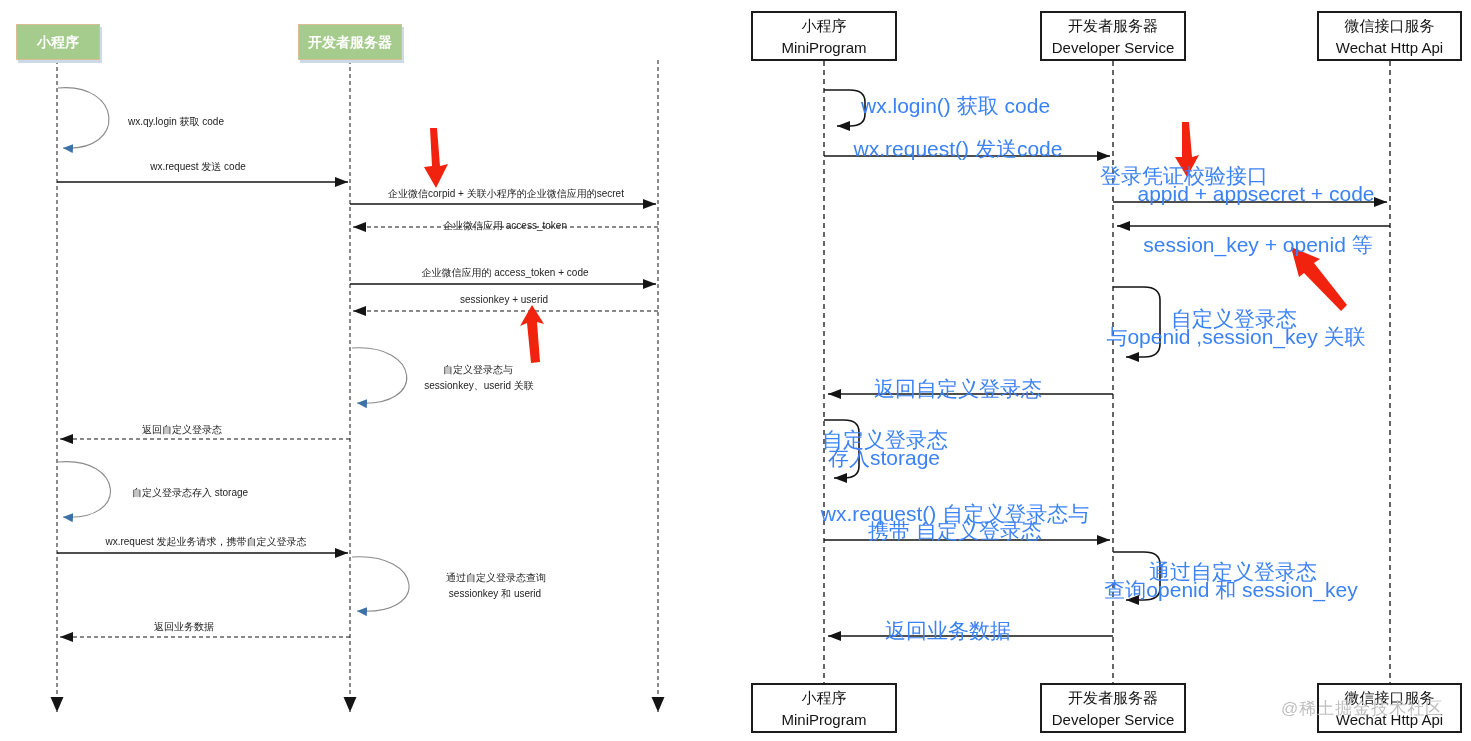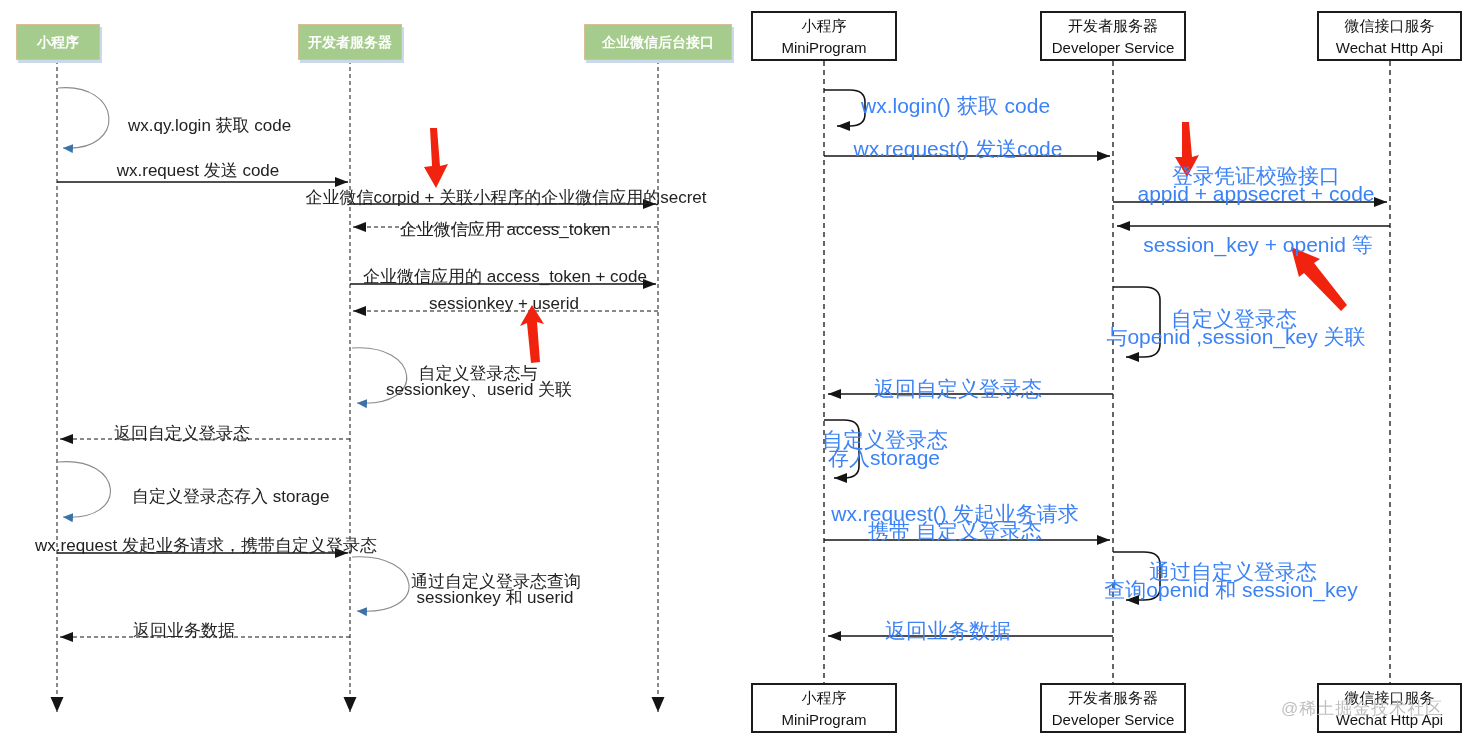--- a/index.html
+++ b/index.html
@@ -3,21 +3,21 @@
 <meta charset="utf-8">
 <style>
   html,body{margin:0;padding:0;background:#ffffff;}
   #stage{
     position:relative;width:1471px;height:741px;background:#ffffff;overflow:hidden;
     font-family:"Liberation Sans","DejaVu Sans",sans-serif;color:#1c1c1c;
   }
   #overlay{position:absolute;left:0;top:0;z-index:1;}
   .lbl{position:absolute;white-space:nowrap;z-index:2;line-height:1.15;}
   .c{transform:translateX(-50%);}
-  .llbl{font-size:17px;color:#222222;}
+  .llbl{font-size:10px;color:#222222;}
   .rlbl{font-size:21px;color:#3b82f6;}
   .actor-green{
     position:absolute;z-index:2;height:36px;line-height:34px;text-align:center;
     background:#a5cc8d;border:1px solid #d9bd93;color:#ffffff;
     font-size:14px;font-weight:bold;box-shadow:2px 3px 0 0 #ccd9e9;
     box-sizing:border-box;
   }
   .actor-white{
     position:absolute;z-index:2;height:50px;background:#ffffff;border:2px solid #1c1c1c;
     text-align:center;font-size:15px;color:#141414;box-sizing:border-box;
@@ -89,21 +89,20 @@
       <path d="M824,540 H1110" stroke-width="1.6" marker-end="url(#arrB)"></path>
       <path d="M1113,636 H828" stroke-width="1.6" marker-end="url(#arrB)"></path>
 
       <polygon fill="#f2230e" stroke="none" points="1182,122 1189,122 1192,157 1199,155 1187,177 1175,157 1182,157"></polygon>
       <polygon fill="#f2230e" stroke="none" points="1291,247 1320,259 1314,263 1347,305 1341,311 1304,273 1299,277"></polygon>
     </g>
   </svg>
 
   <div class="actor-green" style="left:16px;top:24px;width:84px;">小程序</div>
   <div class="actor-green" style="left:298px;top:24px;width:104px;">开发者服务器</div>
-  <div class="actor-green" style="left:584px;top:24px;width:148px;">企业微信后台接口</div>
 
   <div class="lbl llbl" style="left:128px;top:116px;">wx.qy.login 获取 code</div>
   <div class="lbl llbl c" style="left:198px;top:161px;">wx.request 发送 code</div>
   <div class="lbl llbl c" style="left:506px;top:188px;">企业微信corpid + 关联小程序的企业微信应用的secret</div>
   <div class="lbl llbl c" style="left:505px;top:212px;margin-top:8px;">企业微信应用 access_token</div>
   <div class="lbl llbl c" style="left:505px;top:267px;">企业微信应用的 access_token + code</div>
   <div class="lbl llbl c" style="left:504px;top:294px;">sessionkey + userid</div>
   <div class="lbl llbl c" style="left:478px;top:364px;">自定义登录态与</div>
   <div class="lbl llbl c" style="left:479px;top:380px;">sessionkey、userid 关联</div>
   <div class="lbl llbl c" style="left:182px;top:424px;">返回自定义登录态</div>
@@ -134,29 +133,29 @@
     <span>开发者服务器</span>
     <span>Developer Service</span>
   </div>
   <div class="actor-white" style="left:1317px;top:683px;width:145px;">
     <span>微信接口服务</span>
     <span>Wechat Http Api</span>
   </div>
 
   <div class="lbl rlbl" style="left:861px;top:94px;">wx.login() 获取 code</div>
   <div class="lbl rlbl c" style="left:958px;top:137px;">wx.request() 发送code</div>
-  <div class="lbl rlbl c" style="left:1256px;top:164px;">登录凭证校验接口</div>
+  <div class="lbl rlbl c" style="left:1184px;top:164px;">登录凭证校验接口</div>
   <div class="lbl rlbl c" style="left:1256px;top:182px;">appid + appsecret + code</div>
   <div class="lbl rlbl c" style="left:1258px;top:233px;">session_key + openid 等</div>
   <div class="lbl rlbl c" style="left:1234px;top:307px;">自定义登录态</div>
   <div class="lbl rlbl c" style="left:1236px;top:325px;">与openid ,session_key 关联</div>
   <div class="lbl rlbl c" style="left:958px;top:377px;">返回自定义登录态</div>
   <div class="lbl rlbl c" style="left:885px;top:428px;">自定义登录态</div>
   <div class="lbl rlbl c" style="left:884px;top:446px;">存入storage</div>
-  <div class="lbl rlbl c" style="left:955px;top:502px;">wx.request() 发起业务请求</div>
+  <div class="lbl rlbl c" style="left:955px;top:502px;">wx.request() 自定义登录态与</div>
   <div class="lbl rlbl c" style="left:955px;top:519px;">携带 自定义登录态</div>
   <div class="lbl rlbl c" style="left:1233px;top:560px;">通过自定义登录态</div>
   <div class="lbl rlbl c" style="left:1231px;top:578px;">查询openid 和 session_key</div>
   <div class="lbl rlbl c" style="left:948px;top:619px;">返回业务数据</div>
 
   <div id="watermark" style="left:1281px;top:697px;text-align:center;">@稀土掘金技术社区</div>
 
 </div>
 
 </body></html>

